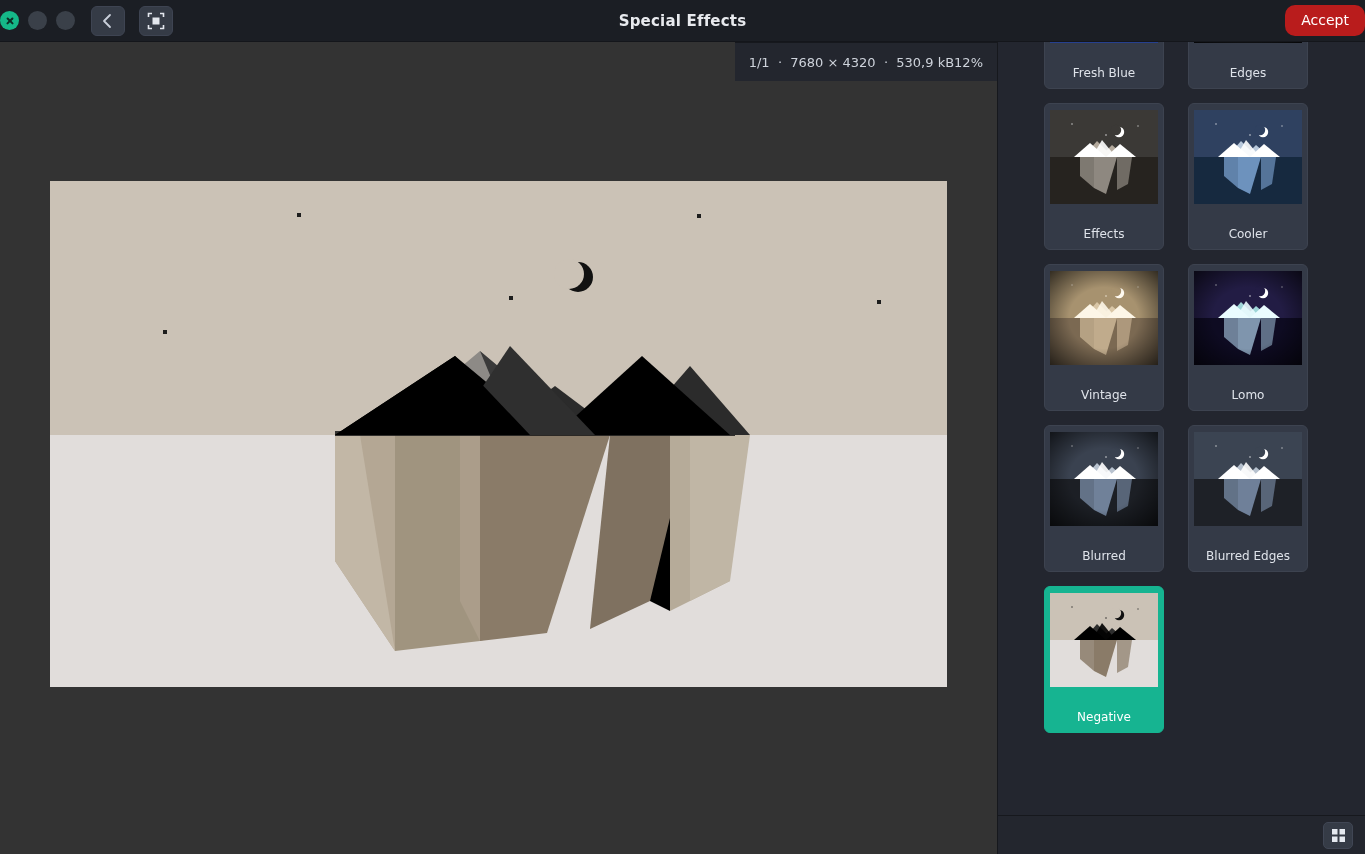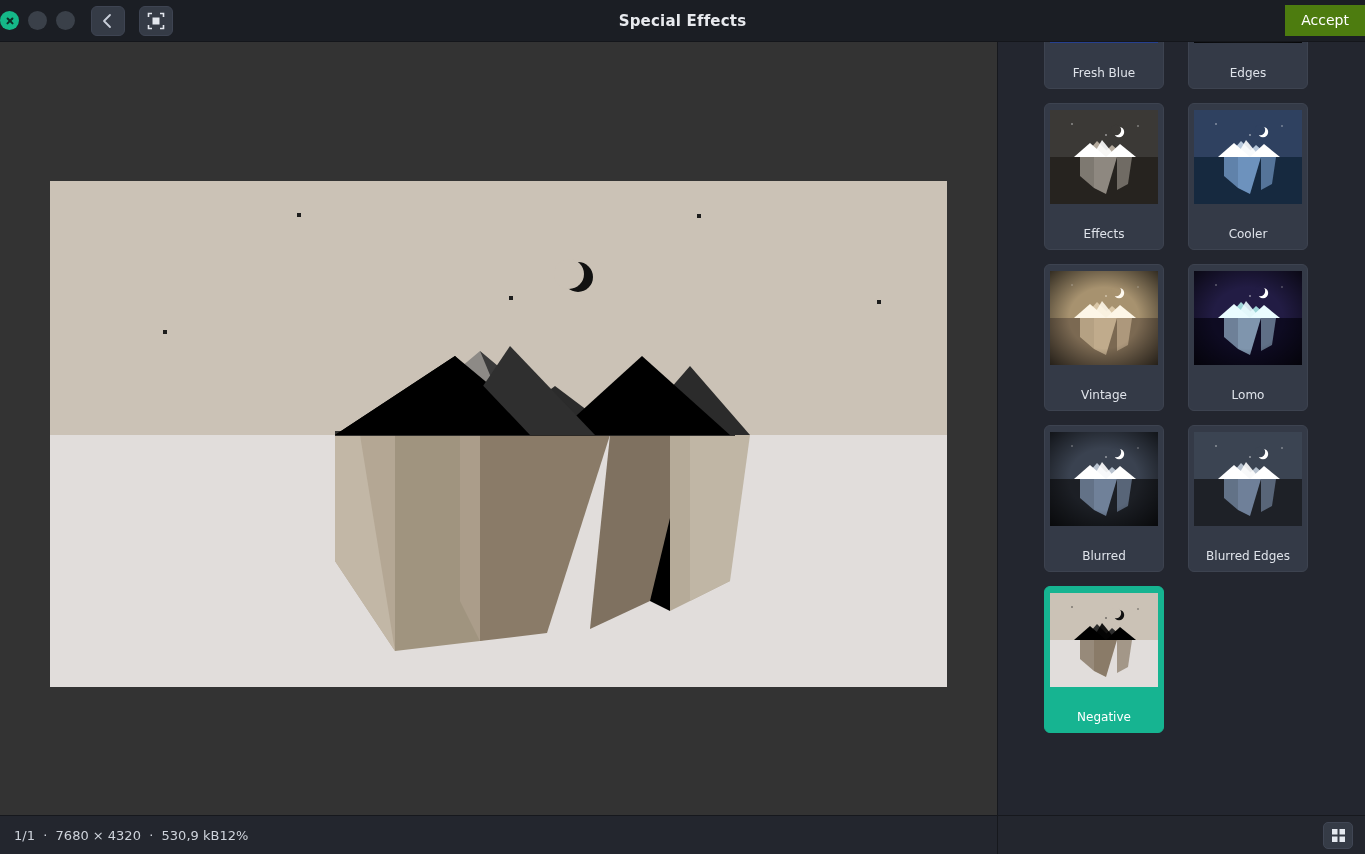--- a/index.html
+++ b/index.html
@@ -43,34 +43,34 @@
 
   .title {
     position: absolute; left: 0; right: 0; top: 0; height: 42px;
     display: flex; align-items: center; justify-content: center;
     font-size: 15px; font-weight: bold; color: #e8eaee;
     pointer-events: none; letter-spacing: .2px;
   }
   .spacer { flex: 1 1 auto; }
   .accept-btn {
     position: relative; z-index: 3;
-    background: #4d7c0f; color: #ffffff;
-    border: none; border-radius: 0;
+    background: #b91c1c; color: #ffffff;
+    border: none; border-radius: 10px;
     font-family: inherit; font-size: 14px;
     padding: 7px 16px 8px; cursor: pointer;
   }
 
   
   .body { flex: 1 1 auto; display: flex; min-height: 0; }
 
   .editor {
     position: relative;
     width: 998px; flex: 0 0 998px;
     background: #333333;
-    display: flex; flex-direction: column;
+    display: flex; flex-direction: row;
     border-right: 1px solid #16181d;
   }
   .canvas-wrap { flex: 1 1 auto; position: relative; }
 
   .canvas {
     position: absolute; left: 50px; top: 139px;
     width: 897px; height: 506px;
     overflow: hidden;
     background: #cbc2b6;
   }

